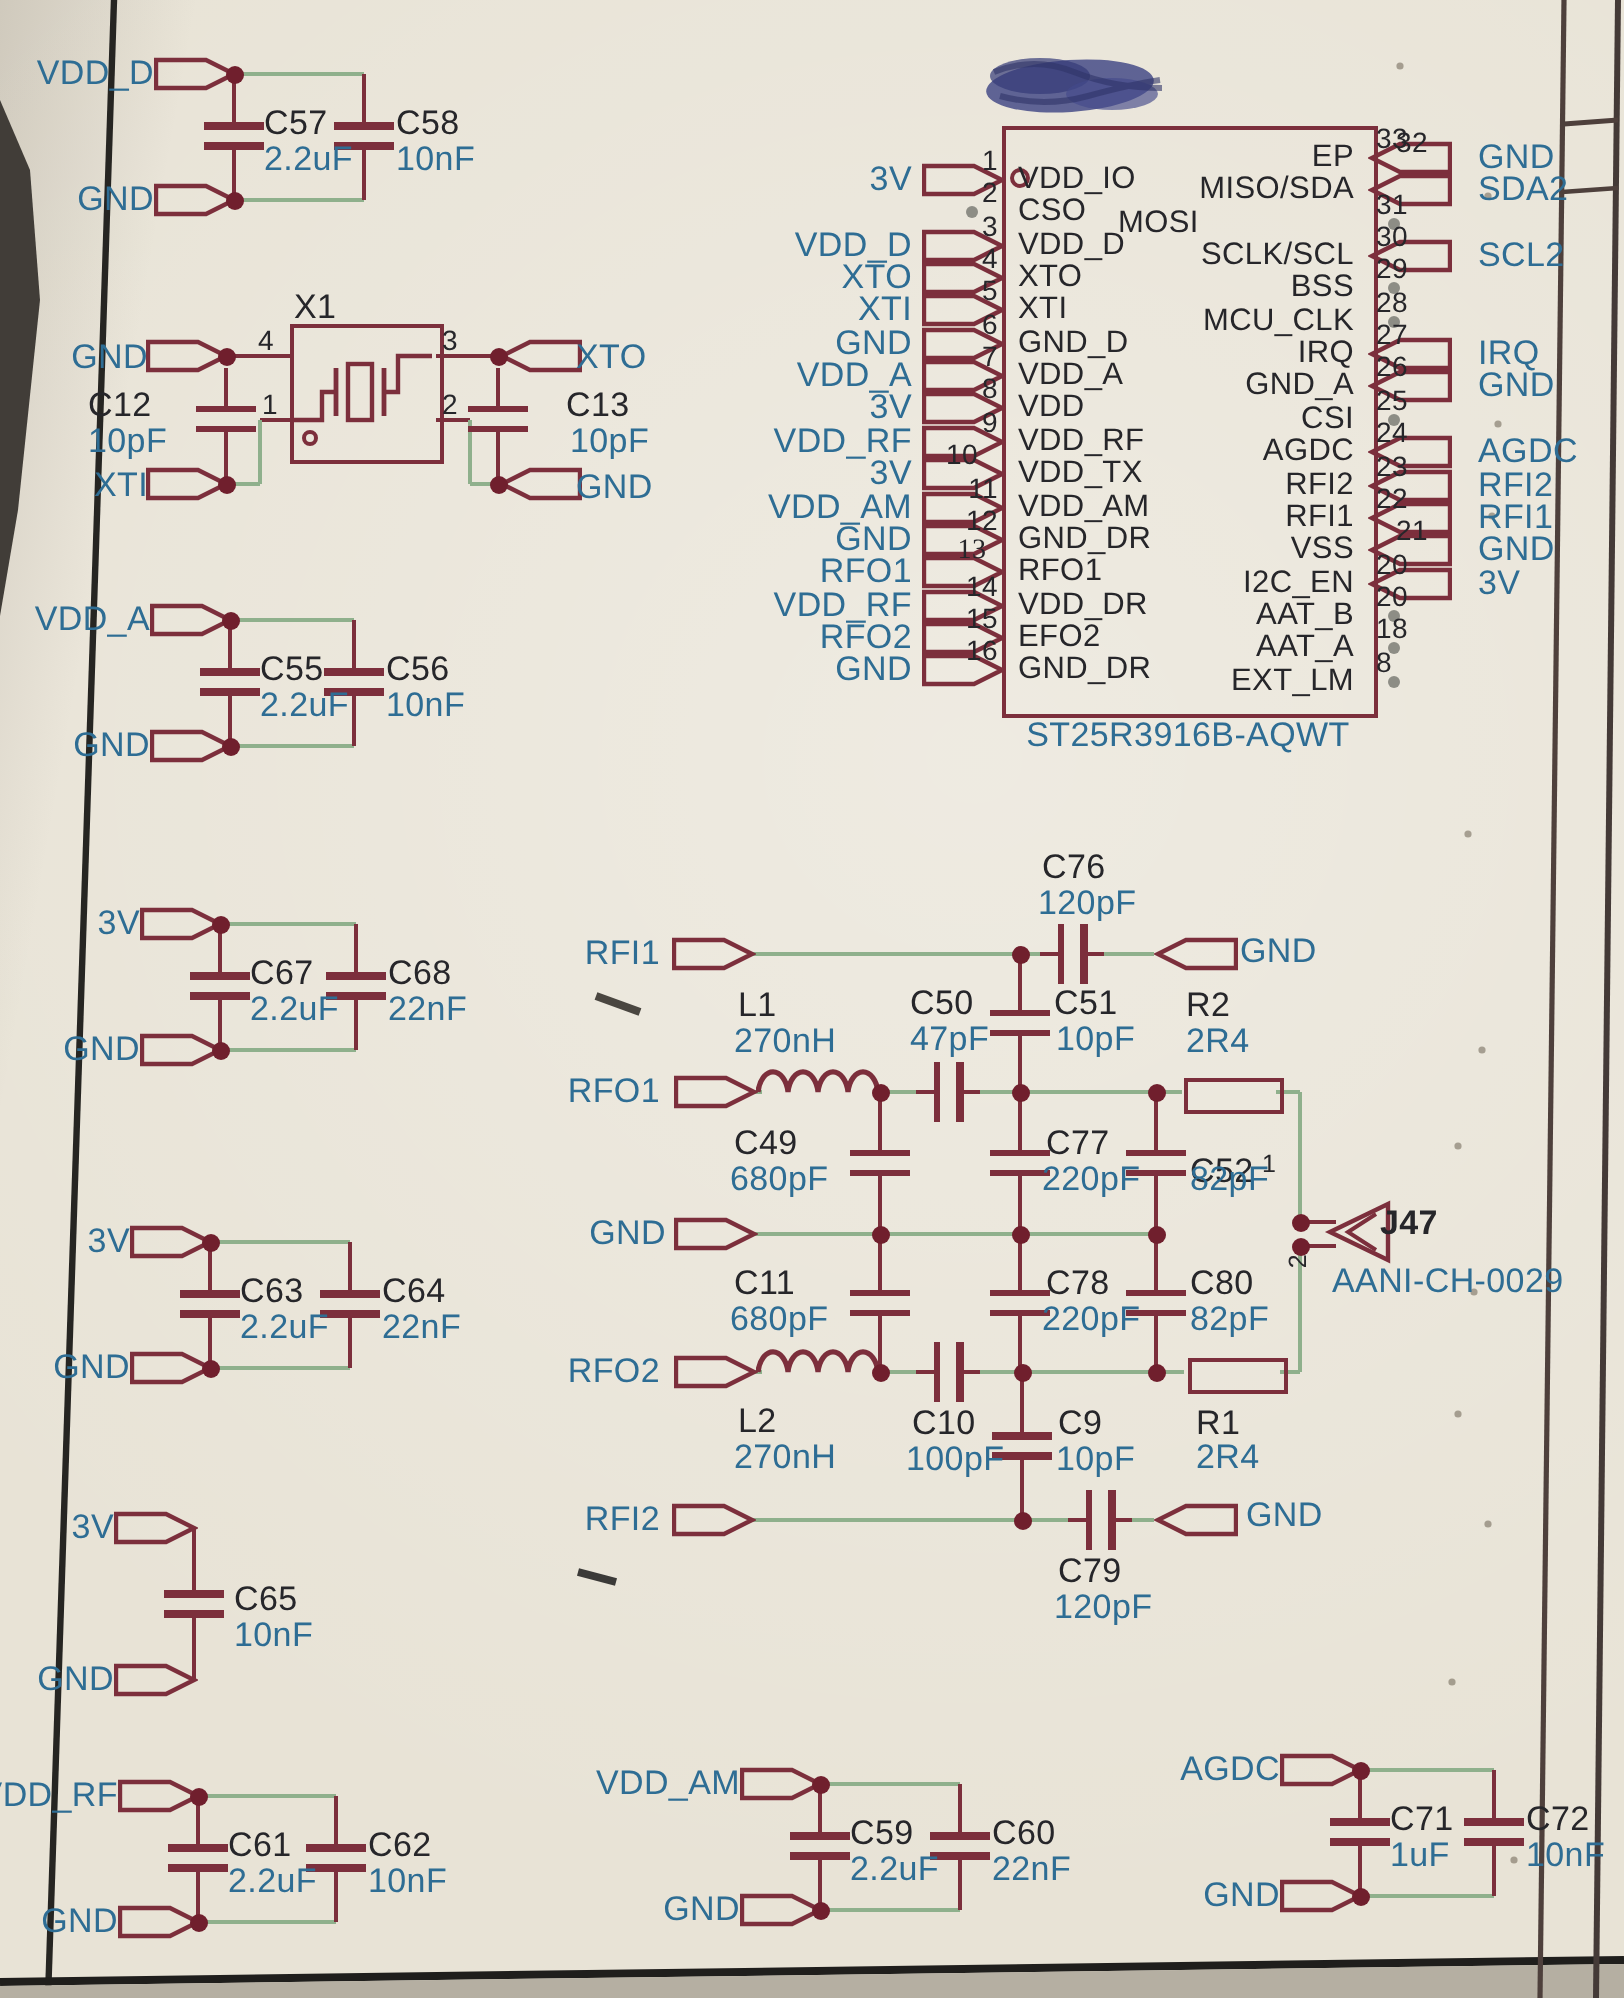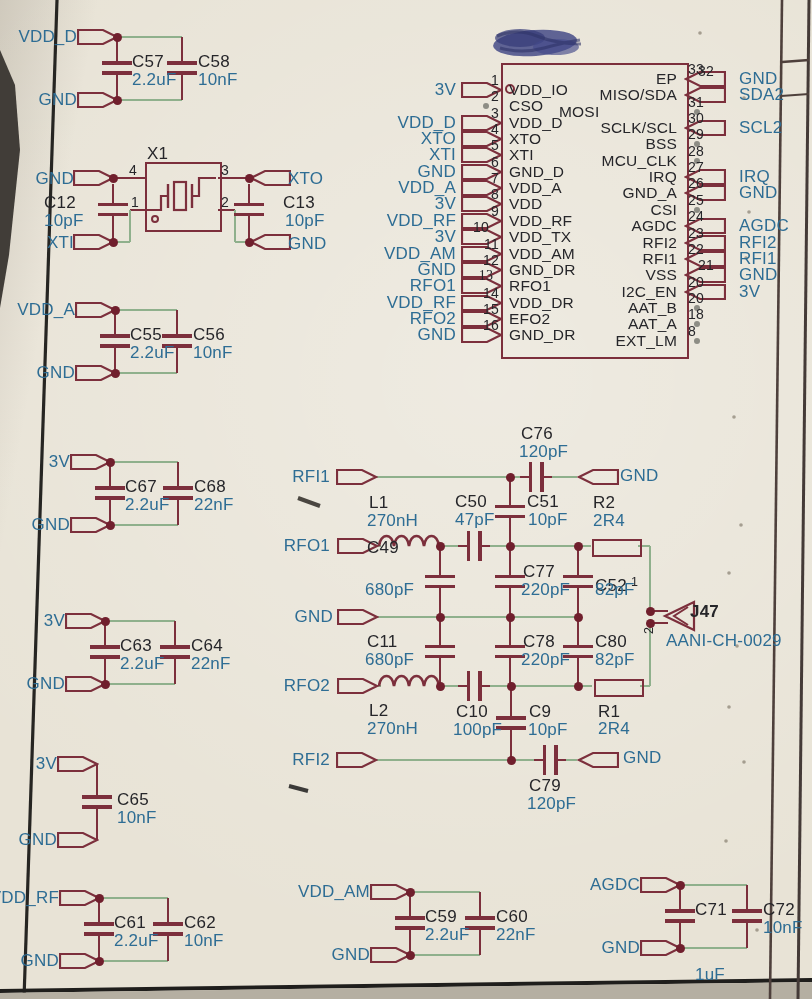--- a/index.html
+++ b/index.html
@@ -226,21 +226,21 @@
     <div class="abs" style="left: 675.5px; top: 943.5px; width: 9px; height: 9px; border-radius: 50%; background: rgb(112, 31, 45); z-index: 3;"></div>
     <svg width="42" height="20" style="position: absolute; z-index: 2; left: 640px; top: 875px;">
       <polygon points="1,3 26,3 40,10 26,17 1,17" fill="none" stroke="#7c2f3c" stroke-width="2.2"></polygon>
     </svg>
     <svg width="42" height="20" style="position: absolute; z-index: 2; left: 640px; top: 938px;">
       <polygon points="1,3 26,3 40,10 26,17 1,17" fill="none" stroke="#7c2f3c" stroke-width="2.2"></polygon>
     </svg>
     <div class="abs t blu" style="left: 522px; top: 875px; width: 118px; text-align: right;">AGDC</div>
     <div class="abs t blu" style="left: 522px; top: 938px; width: 118px; text-align: right;">GND</div>
     <div class="abs t blk" style="left: 695px; top: 900px;">C71</div>
-    <div class="abs t blu" style="left: 695px; top: 918px; margin-top: 47px;">1uF</div>
+    <div class="abs t blu" style="left: 695px; top: 918px;">1uF</div>
     <div class="abs t blk" style="left: 763px; top: 900px;">C72</div>
     <div class="abs t blu" style="left: 763px; top: 918px;">10nF</div>
     <div class="abs t blk" style="left: 147px; top: 144px;">X1</div>
     <div class="abs" style="left: 145px; top: 162px; width: 73px; height: 66px; border: 2.2px solid rgb(124, 47, 60); z-index: 2;"></div>
     <svg width="73" height="66" style="position: absolute; left: 145px; top: 162px; z-index: 2;">
       <path d="M2,48 H16 V34 H22" fill="none" stroke="#7c2f3c" stroke-width="2.2"></path>
       <line x1="23" y1="22" x2="23" y2="46" stroke="#7c2f3c" stroke-width="2.4"></line>
       <rect x="29" y="20" width="12" height="28" fill="none" stroke="#7c2f3c" stroke-width="2.2"></rect>
       <line x1="47" y1="22" x2="47" y2="46" stroke="#7c2f3c" stroke-width="2.4"></line>
       <path d="M47,34 H54 V16 H71" fill="none" stroke="#7c2f3c" stroke-width="2.2"></path>
@@ -459,20 +459,21 @@
     <div class="abs t blu" style="left: 739px; top: 282px;">3V</div>
     <div class="abs t no" style="left: 688px; top: 290px; width: 26px; text-align: left;">20</div>
     <div class="abs t blk pn" style="left: 559px; top: 299px; width: 118px; text-align: right;">AAT_B</div>
     <div class="abs" style="left: 694px; top: 305px; width: 6px; height: 6px; border-radius: 50%; background: rgb(141, 141, 133); z-index: 3;"></div>
     <div class="abs t no" style="left: 688px; top: 306px; width: 26px; text-align: left;">18</div>
     <div class="abs t blk pn" style="left: 559px; top: 315px; width: 118px; text-align: right;">AAT_A</div>
     <div class="abs" style="left: 694px; top: 321px; width: 6px; height: 6px; border-radius: 50%; background: rgb(141, 141, 133); z-index: 3;"></div>
     <div class="abs t no" style="left: 688px; top: 323px; width: 26px; text-align: left;">8</div>
     <div class="abs t blk pn" style="left: 559px; top: 332px; width: 118px; text-align: right;">EXT_LM</div>
     <div class="abs" style="left: 694px; top: 338px; width: 6px; height: 6px; border-radius: 50%; background: rgb(141, 141, 133); z-index: 3;"></div>
+    <div class="abs t blu" style="left: 503px; top: 358px; width: 182px; text-align: center;">ST25R3916B-AQWT</div>
     <div class="abs" style="left: 376px; top: 475.9px; width: 144px; height: 2.2px; background: rgb(143, 176, 140); z-index: 1;"></div>
     <div class="abs" style="left: 552px; top: 475.9px; width: 25px; height: 2.2px; background: rgb(143, 176, 140); z-index: 1;"></div>
     <div class="abs" style="left: 377px; top: 544.9px; width: 4px; height: 2.2px; background: rgb(143, 176, 140); z-index: 1;"></div>
     <div class="abs" style="left: 440px; top: 544.9px; width: 26px; height: 2.2px; background: rgb(143, 176, 140); z-index: 1;"></div>
     <div class="abs" style="left: 482px; top: 544.9px; width: 109px; height: 2.2px; background: rgb(143, 176, 140); z-index: 1;"></div>
     <div class="abs" style="left: 638px; top: 544.9px; width: 12px; height: 2.2px; background: rgb(143, 176, 140); z-index: 1;"></div>
     <div class="abs" style="left: 377px; top: 615.9px; width: 201px; height: 2.2px; background: rgb(143, 176, 140); z-index: 1;"></div>
     <div class="abs" style="left: 377px; top: 684.9px; width: 4px; height: 2.2px; background: rgb(143, 176, 140); z-index: 1;"></div>
     <div class="abs" style="left: 440px; top: 684.9px; width: 26px; height: 2.2px; background: rgb(143, 176, 140); z-index: 1;"></div>
     <div class="abs" style="left: 482px; top: 684.9px; width: 110px; height: 2.2px; background: rgb(143, 176, 140); z-index: 1;"></div>
@@ -583,21 +584,21 @@
     <div class="abs t blu" style="left: 620px; top: 466px;">GND</div>
     <div class="abs t blk" style="left: 369px; top: 493px;">L1</div>
     <div class="abs t blu" style="left: 367px; top: 511px;">270nH</div>
     <div class="abs t blk" style="left: 455px; top: 492px;">C50</div>
     <div class="abs t blu" style="left: 455px; top: 510px;">47pF</div>
     <div class="abs t blk" style="left: 527px; top: 492px;">C51</div>
     <div class="abs t blu" style="left: 528px; top: 510px;">10pF</div>
     <div class="abs t blk" style="left: 593px; top: 493px;">R2</div>
     <div class="abs t blu" style="left: 593px; top: 511px;">2R4</div>
     <div class="abs t blu" style="left: 265px; top: 536px; width: 65px; text-align: right;">RFO1</div>
-    <div class="abs t blk" style="left: 367px; top: 538px;">C49</div>
+    <div class="abs t blk" style="left: 367px; top: 562px;">C49</div>
     <div class="abs t blu" style="left: 365px; top: 580px;">680pF</div>
     <div class="abs t blk" style="left: 523px; top: 562px;">C77</div>
     <div class="abs t blu" style="left: 521px; top: 580px;">220pF</div>
     <div class="abs t blk" style="left: 595px; top: 576px;">C52</div>
     <div class="abs t blu" style="left: 595px; top: 580px;">82pF</div>
     <div class="abs t blu" style="left: 283px; top: 607px; width: 50px; text-align: right;">GND</div>
     <div class="abs t blk" style="left: 367px; top: 632px;">C11</div>
     <div class="abs t blu" style="left: 365px; top: 650px;">680pF</div>
     <div class="abs t blk" style="left: 523px; top: 632px;">C78</div>
     <div class="abs t blu" style="left: 521px; top: 650px;">220pF</div>

